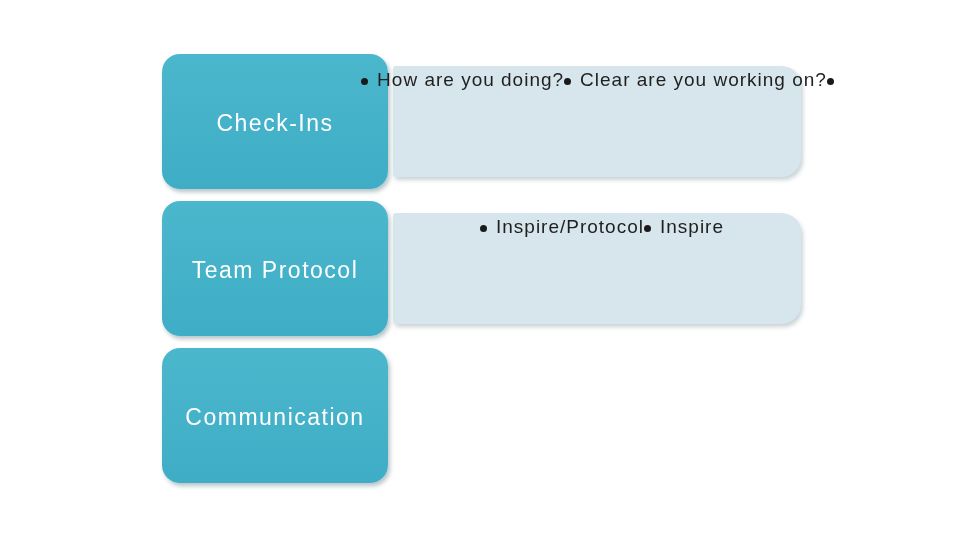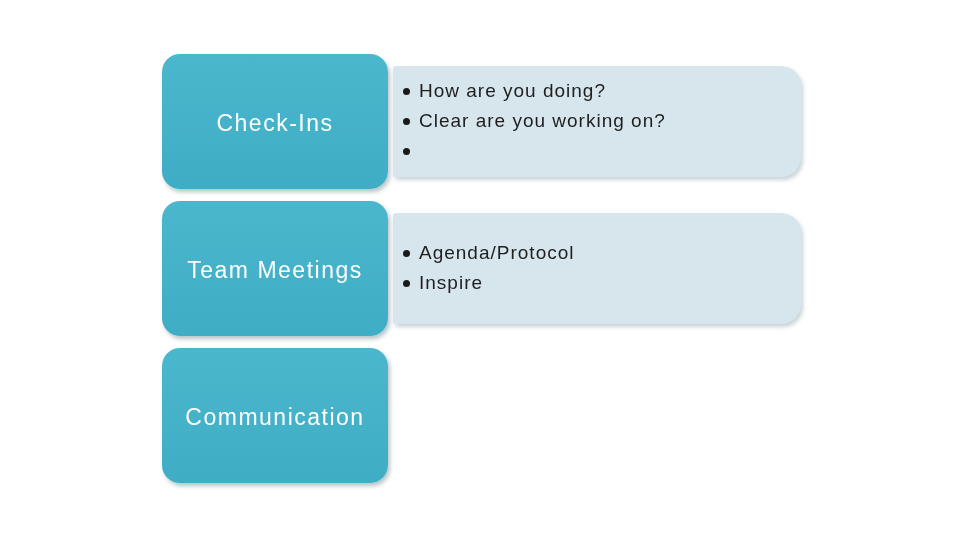--- a/index.html
+++ b/index.html
@@ -49,21 +49,20 @@
   .content-box {
     position: absolute;
     left: 393px;
     top: 12px;
     width: 408px;
     height: 111px;
     background: #d7e5ec;
     border-radius: 3px 20px 20px 3px;
     box-shadow: 2px 3px 4px rgba(120, 145, 155, 0.4);
     display: flex;
-    flex-direction: column;
     justify-content: center;
     padding-left: 10px;
     box-sizing: border-box;
   }
   .bullet-line {
     display: flex;
     align-items: center;
     height: 30px;
   }
   .dot {
@@ -101,26 +100,26 @@
         <span class="bullet-text">Clear are you working on?</span>
       </div>
       <div class="bullet-line">
         <span class="dot"></span>
       </div>
     </div>
   </div>
 
   <div class="row r2">
     <div class="label-box">
-      <span class="label-text">Team Meetings</span>
+      <span class="label-text">Team Protocol</span>
     </div>
     <div class="content-box">
       <div class="bullet-line">
         <span class="dot"></span>
-        <span class="bullet-text">Agenda/Protocol</span>
+        <span class="bullet-text">Inspire/Protocol</span>
       </div>
       <div class="bullet-line">
         <span class="dot"></span>
         <span class="bullet-text">Inspire</span>
       </div>
     </div>
   </div>
 
   <div class="row r3">
     <div class="label-box">

